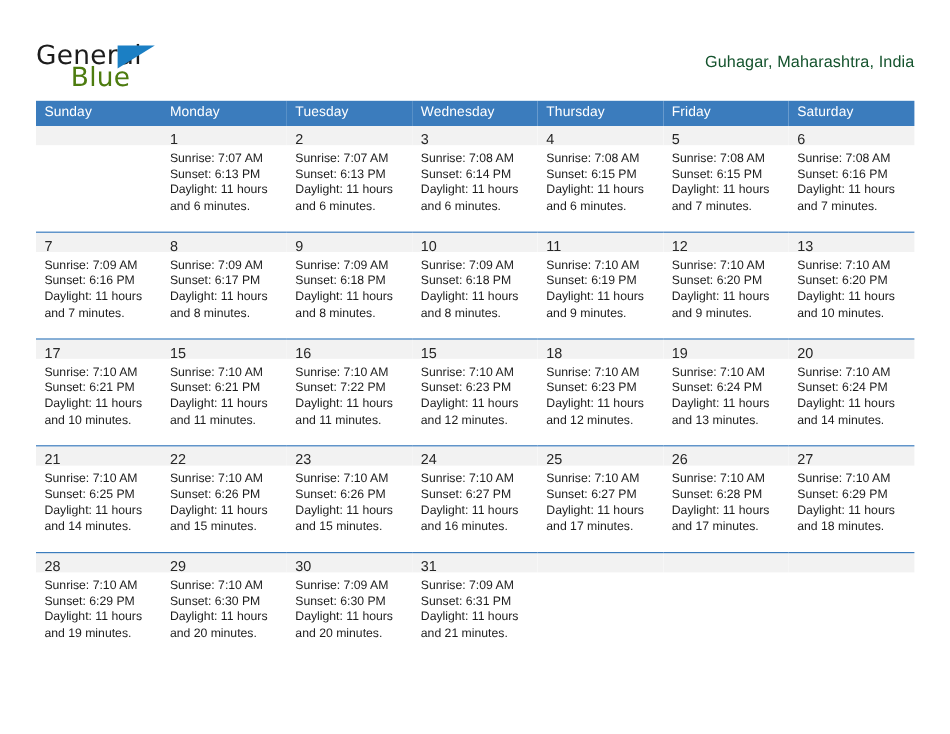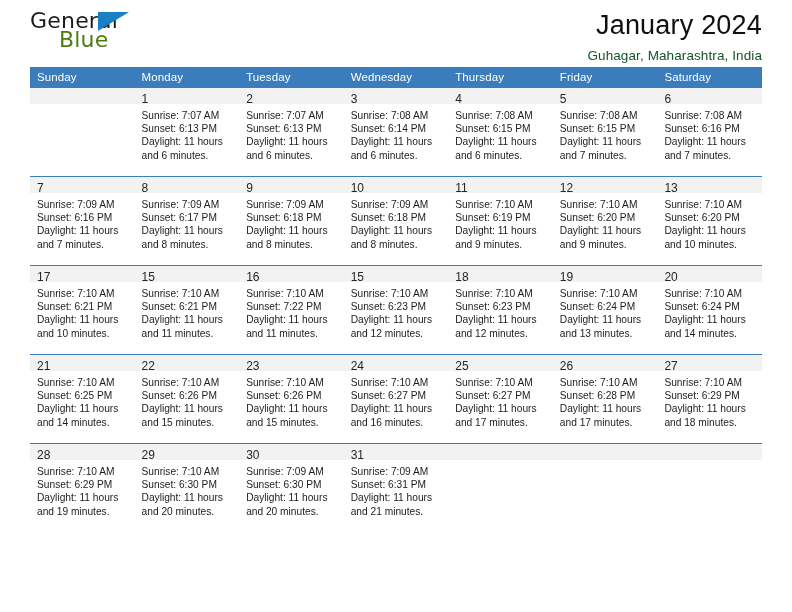--- a/index.html
+++ b/index.html
@@ -20,22 +20,22 @@
     height: 612px;
     box-sizing: border-box;
     padding: 0 30px;
   }
 
   
   .header {
     display: flex;
     align-items: flex-start;
     justify-content: space-between;
-    height: 67px;
-    padding-top: 10px;
+    height: 84px;
+    padding-top: 36px;
     box-sizing: border-box;
   }
   .brand {
     position: relative;
     width: 150px;
     height: 48px;
     line-height: 1;
   }
   .brand-general {
     font-size: 22px;
@@ -142,21 +142,20 @@
 
 <div class="page">
 
   <div class="header">
     <div class="brand">
       <span class="brand-general">General</span>
       <span class="brand-triangle"></span>
       <span class="brand-blue">Blue</span>
     </div>
     <div class="titlebox">
-      <div class="cal-title">January 2024</div>
       <div class="cal-subtitle">Guhagar, Maharashtra, India</div>
     </div>
   </div>
 
   <table class="calendar">
     <thead>
       <tr class="dow-row">
         <th>Sunday</th>
         <th>Monday</th>
         <th>Tuesday</th>

